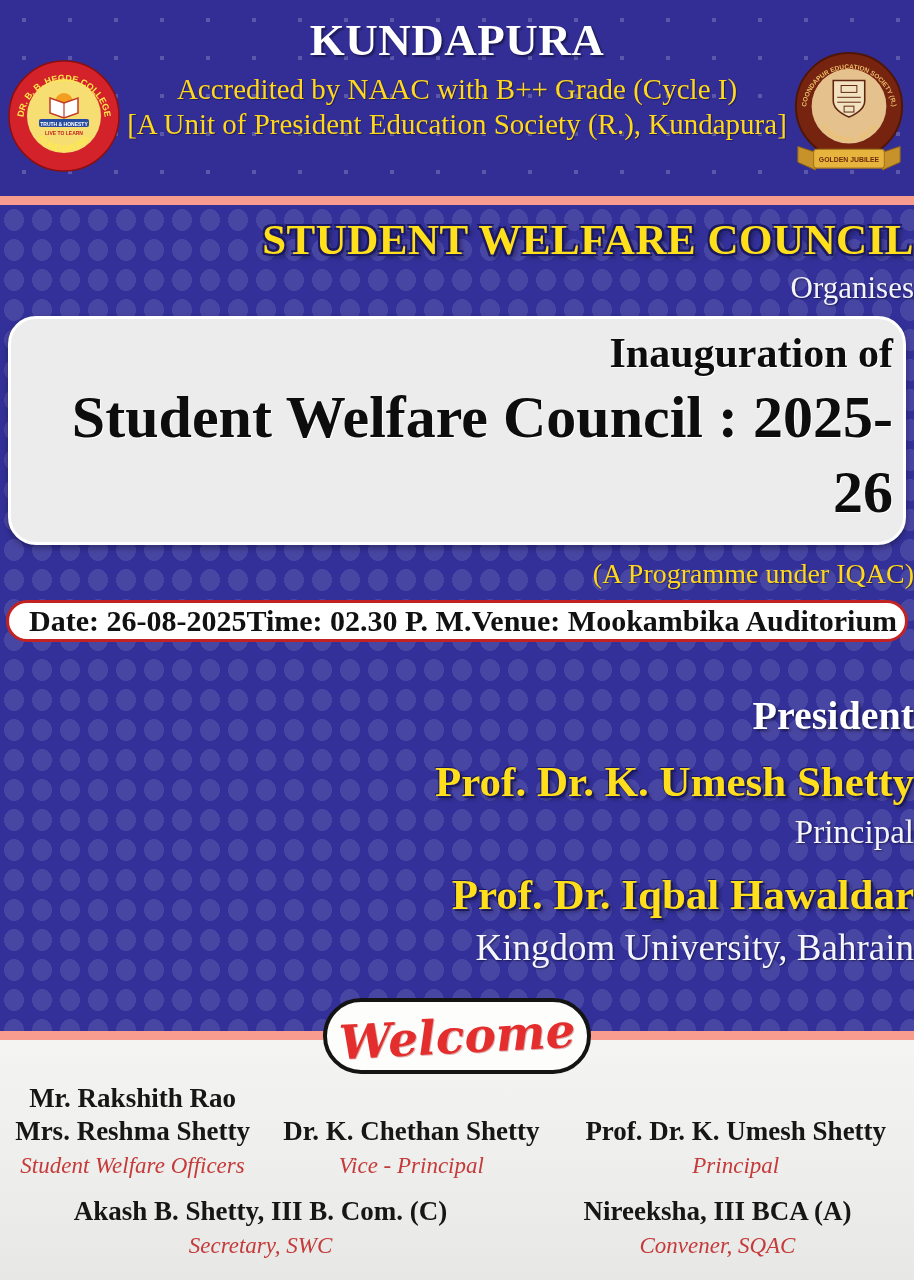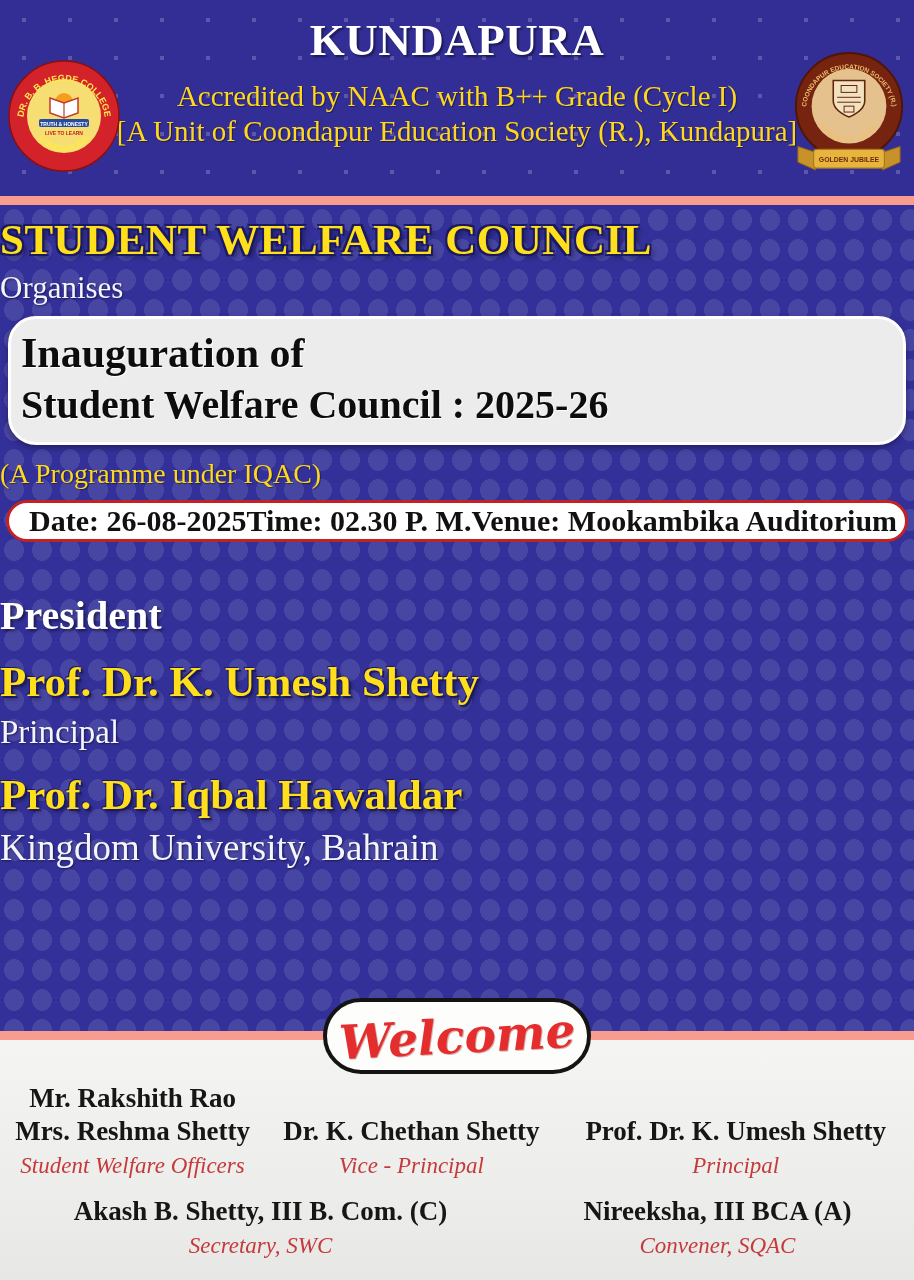--- a/index.html
+++ b/index.html
@@ -28,38 +28,38 @@
     text-shadow:2px 2px 2px rgba(0,0,0,.45);
     line-height:1.1;
   }
   .college-city {
     font-size:45px; font-weight:bold; color:#ffffff;
     letter-spacing:0.5px;
     text-shadow:2px 2px 2px rgba(0,0,0,.45);
     line-height:1.1; margin-top:10px;
   }
   .accreditation {
-    font-size:29px; color:#ffd71c; margin-top:14px;
+    font-size:29px; color:#ffd71c; margin-top:7px;
     text-shadow:1px 1px 1px rgba(0,0,0,.4);
   }
   .society-line {
     font-size:29px; color:#ffd71c; margin-top:2px;
     text-shadow:1px 1px 1px rgba(0,0,0,.4);
   }
   .logo { position:absolute; top:60px; }
   .logo.left  { left:8px; }
   .logo.right { left:790px; top:50px; }
   .logo-arc { font-weight:bold; font-family:"Liberation Sans",sans-serif; }
   
   .divider { height:9px; background:#f79c8e; position:relative; z-index:3; }
   
   .main {
     position:relative;
     height:826px;
-    text-align:left;
+    text-align:right;
     background-color:#333199;
     background-image:radial-gradient(10px 11px at 14px 15px, rgba(255,255,255,.10) 0 98%, transparent 100%);
     background-size:28px 30px;
   }
   .organizer-name {
     padding-top:10px;
     font-size:43px; font-weight:bold; color:#ffe01a;
     letter-spacing:0.5px;
     text-shadow:-2px -2px 0 #1b1960, 2px -2px 0 #1b1960, -2px 2px 0 #1b1960, 2px 2px 0 #1b1960, 4px 4px 4px rgba(0,0,0,.35);
   }
@@ -75,21 +75,21 @@
     border-radius:28px;
     padding:8px 10px 12px;
     box-shadow:0 3px 6px rgba(0,0,0,.35);
   }
   .title-line1 {
     font-size:42px; font-weight:bold; color:#0d0d0d;
     text-shadow:1px 1px 0 #ffffff;
     line-height:1.25;
   }
   .title-line2 {
-    font-size:40px; font-weight:bold; color:#0d0d0d;
+    font-size:60px; font-weight:bold; color:#0d0d0d;
     text-shadow:1px 1px 0 #ffffff;
     line-height:1.25;
   }
   .programme-subtitle {
     margin-top:13px;
     font-size:28px; color:#ffd71c;
     text-shadow:1px 1px 1px rgba(0,0,0,.4);
   }
   .details-bar {
     margin:10px 6px 0;
@@ -225,21 +225,21 @@
           <path d="M8,98 L26,104 L26,122 L8,114 Z" fill="#c8922b" stroke="#8f6412" stroke-width="1"></path>
           <path d="M112,98 L94,104 L94,122 L112,114 Z" fill="#c8922b" stroke="#8f6412" stroke-width="1"></path>
           <rect x="24" y="101" width="72" height="19" rx="3" fill="#e7b53e" stroke="#a87a1e" stroke-width="1.2"></rect>
           <text x="60" y="114" font-size="7" fill="#6d2a0d" text-anchor="middle" font-family="Liberation Sans,sans-serif" font-weight="bold">GOLDEN JUBILEE</text>
         </g>
       </svg>
     </div>
 
     <div class="college-city">KUNDAPURA</div>
     <div class="accreditation">Accredited by NAAC with B++ Grade (Cycle I)</div>
-    <div class="society-line">[A Unit of Coondapur Education Society (R.), Kundapura]</div>
+    <div class="society-line">[A Unit of President Education Society (R.), Kundapura]</div>
   </div>
 
   <div class="divider"></div>
 
   <div class="main">
     <div class="organizer-name">STUDENT WELFARE COUNCIL</div>
     <div class="organises-label">Organises</div>
 
     <div class="title-box">
       <div class="title-line1">Inauguration of</div>

